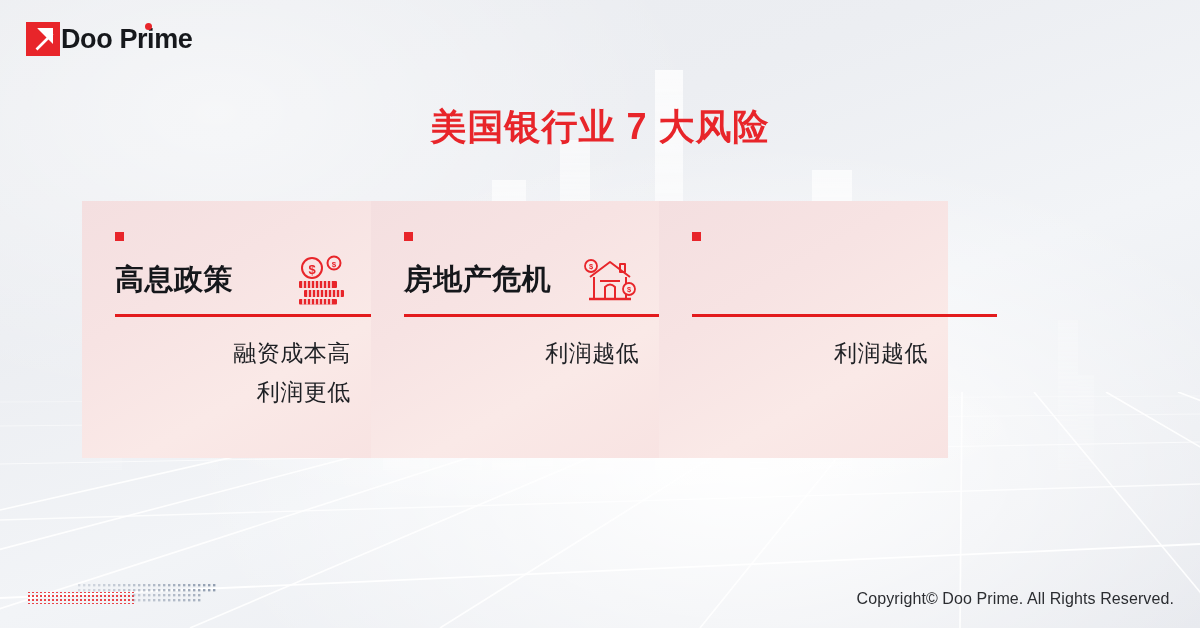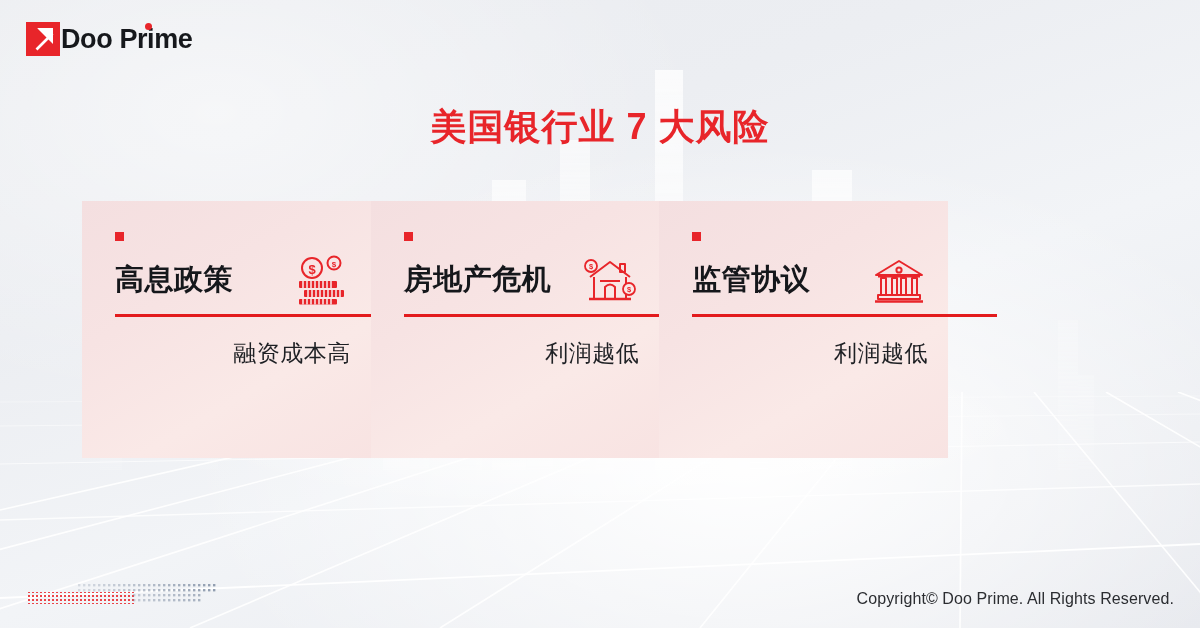--- a/index.html
+++ b/index.html
@@ -291,20 +291,21 @@
                 <line x1="30" y1="44" x2="30" y2="49.5"></line>
               <line x1="34" y1="44" x2="34" y2="49.5"></line>
                 <line x1="38" y1="44" x2="38" y2="49.5"></line>
             </g>
           </svg>
         </span>
       </div>
       <div class="rule"></div>
       <div class="card-body">
         <div>融资成本高</div>
+        <div>利润更低</div>
       </div>
     </div>
 
     <div class="card">
       <span class="bullet"></span>
       <div class="card-head">
         <span class="card-title">房地产危机</span>
         <span class="card-icon">
           <svg width="58" height="50" viewBox="0 0 58 50" aria-hidden="true">
             <g stroke="#e8252a" fill="none" stroke-width="2" stroke-linejoin="round">
@@ -325,38 +326,20 @@
         </span>
       </div>
       <div class="rule"></div>
       <div class="card-body">
         <div>利润越低</div>
       </div>
     </div>
 
     <div class="card">
       <span class="bullet"></span>
-      <div class="card-head">
-        <span class="card-title">监管协议</span>
-        <span class="card-icon">
-          <svg width="58" height="50" viewBox="0 0 58 50" aria-hidden="true">
-            <g stroke="#e8252a" fill="none" stroke-width="2" stroke-linejoin="round">
-              <path d="M6 20 L29 6 L52 20 Z"></path>
-              <circle cx="29" cy="15" r="2.6"></circle>
-              <rect x="11" y="23" width="5" height="17"></rect>
-              <rect x="22" y="23" width="5" height="17"></rect>
-              <rect x="31" y="23" width="5" height="17"></rect>
-              <rect x="42" y="23" width="5" height="17"></rect>
-              <line x1="8" y1="21.5" x2="50" y2="21.5" stroke-width="2.2"></line>
-              <rect x="8" y="40" width="42" height="4"></rect>
-              <line x1="5" y1="46.5" x2="53" y2="46.5" stroke-width="2.4"></line>
-            </g>
-          </svg>
-        </span>
-      </div>
       <div class="rule"></div>
       <div class="card-body">
         <div>利润越低</div>
       </div>
     </div>
 
   </div>
 
   <div class="deco">
     <svg width="200" height="28" viewBox="0 0 200 28" aria-hidden="true">

